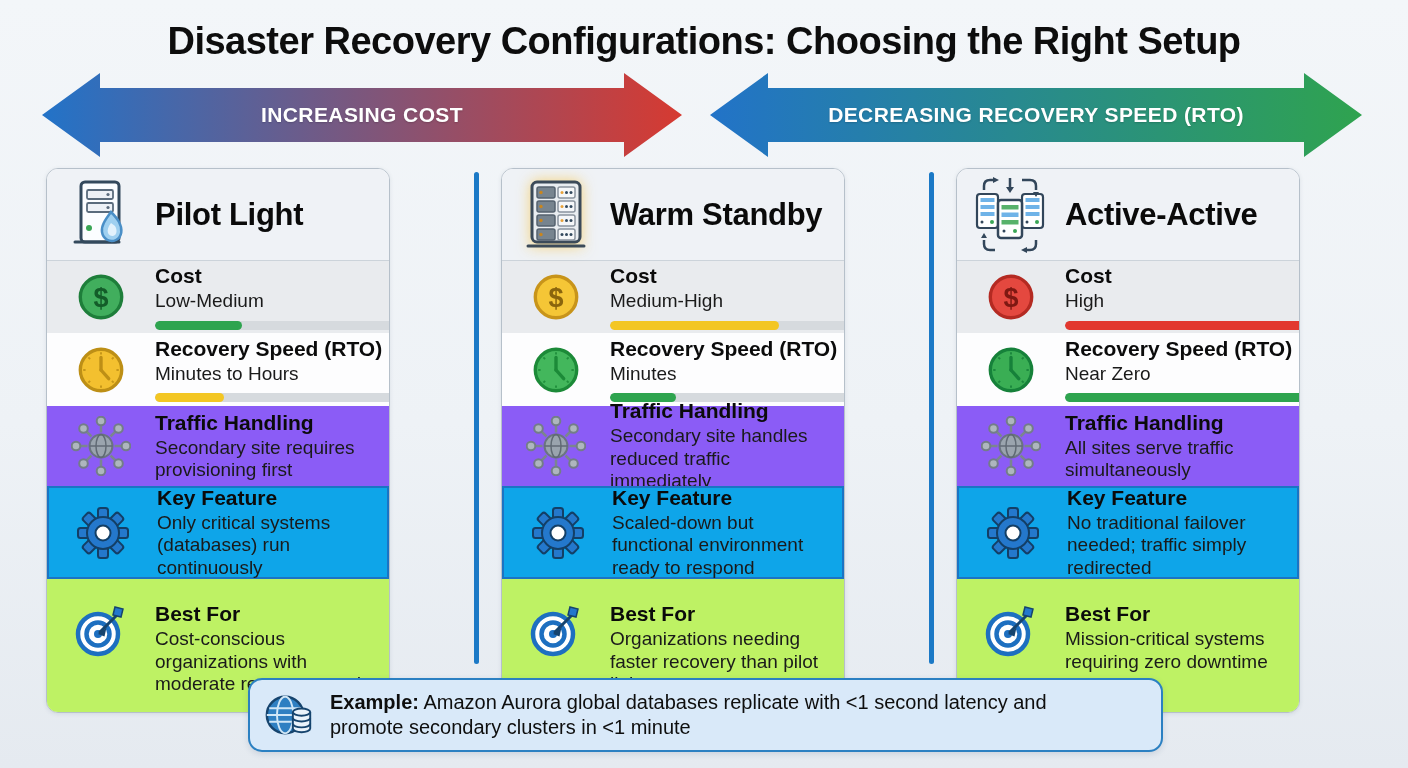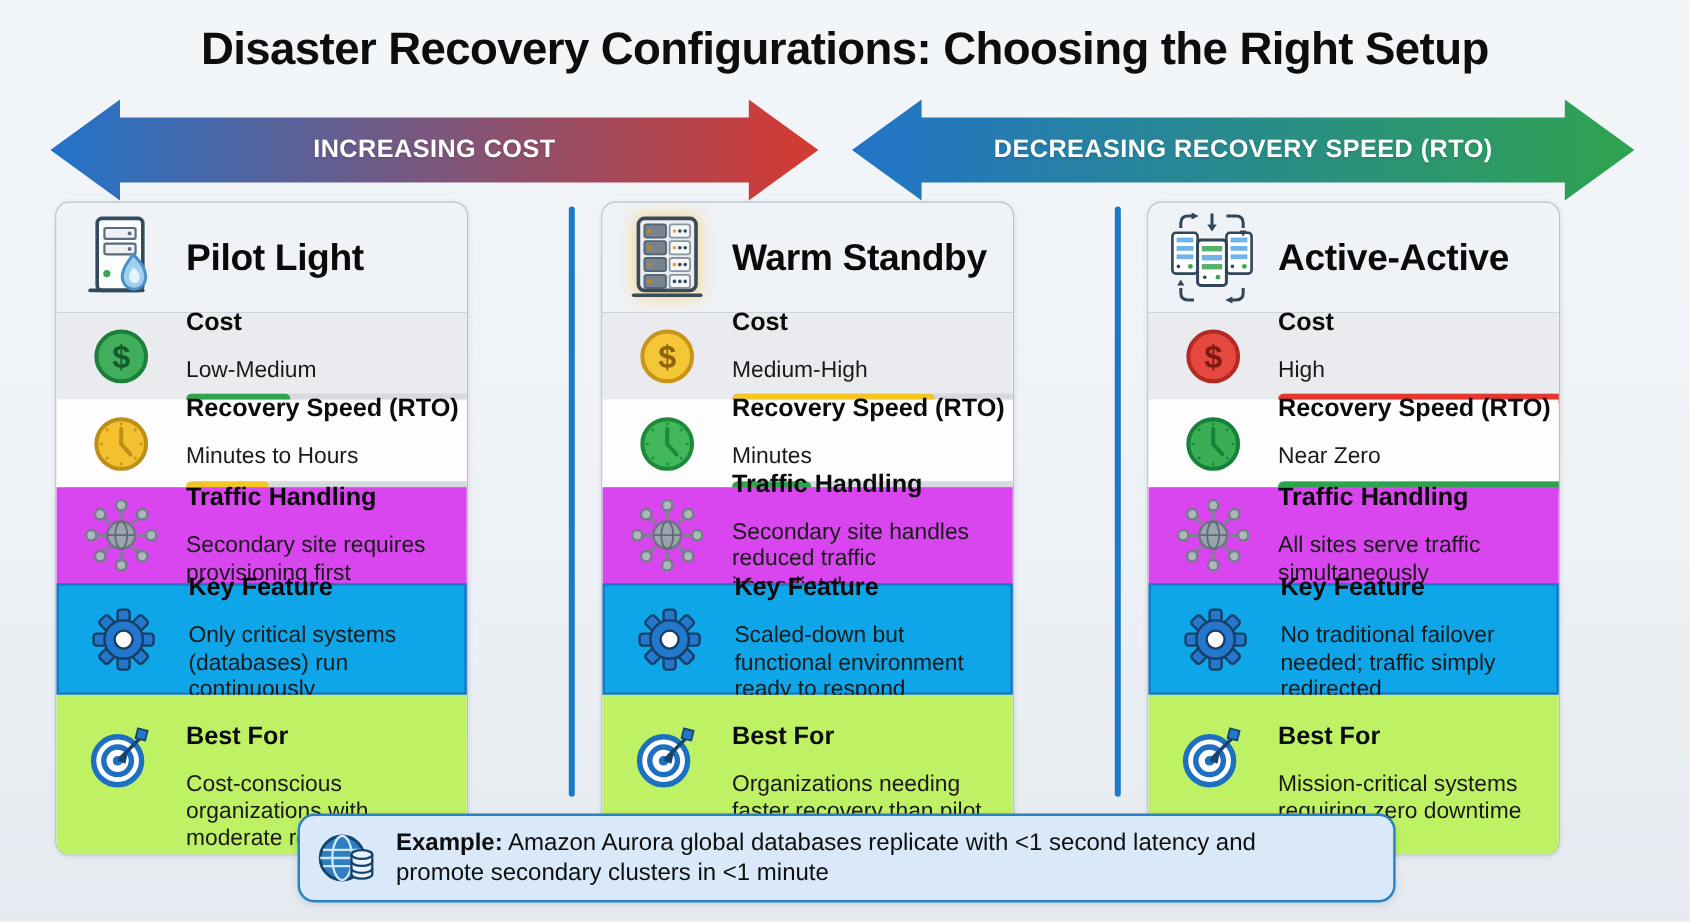--- a/index.html
+++ b/index.html
@@ -4,21 +4,21 @@
 <style>
   html,body{margin:0;padding:0;}
   body{
     width:1408px;height:768px;position:relative;overflow:hidden;
     font-family:"Liberation Sans",sans-serif;
     background:linear-gradient(180deg,#f3f6f9 0%,#eef2f6 55%,#e5eaf0 100%);
   }
   .title{position:absolute;top:20px;left:0;width:100%;text-align:center;
     font-size:38px;font-weight:800;color:#0d0d0d;letter-spacing:-.5px;margin:0;}
   
-  .arrow{position:absolute;top:83px;height:84px;}
+  .arrow{position:absolute;top:73px;height:84px;}
   .arrow svg{position:absolute;left:0;top:0;}
   .arrow-label{position:absolute;left:0;top:0;width:100%;height:100%;
     display:flex;align-items:center;justify-content:center;color:#fff;
     font-weight:700;font-size:21px;letter-spacing:.4px;z-index:1;
     text-shadow:0 1px 2px rgba(0,0,0,.18);}
   #arrow-cost{left:42px;width:640px;}
   #arrow-speed{left:710px;width:652px;}
   
   .card{position:absolute;top:168px;width:344px;height:545px;background:#fff;
     border:1.5px solid #b6c0ca;border-radius:12px;box-sizing:border-box;
@@ -27,26 +27,26 @@
   #card-0{left:46px}#card-1{left:501px}#card-2{left:956px}
   .card-header{height:92px;flex:0 0 auto;display:flex;align-items:center;gap:14px;
     padding-left:12px;background:#eff2f6;border-bottom:1px solid #ccd3da;box-sizing:border-box;}
   .hicon{width:82px;height:82px;display:flex;align-items:center;justify-content:center;flex:0 0 auto;}
   .glow svg{filter:drop-shadow(0 0 7px rgba(246,205,100,.85));}
   .card-title{font-size:31px;font-weight:800;color:#0a0a0a;margin:0;letter-spacing:-.3px;}
   .row{display:flex;align-items:center;box-sizing:border-box;}
   .row-icon{width:108px;flex:0 0 auto;display:flex;align-items:center;justify-content:center;}
   .row-text{flex:1;padding-right:12px;}
   .row-label{font-size:21px;font-weight:800;color:#0b0b0b;line-height:1.1;}
-  .row-value{font-size:19px;color:#1a1a1a;line-height:1.18;margin-top:18px;}
+  .row-value{font-size:19px;color:#1a1a1a;line-height:1.18;margin-top:3px;}
   .bar-track{margin-top:8px;width:264px;height:9px;border-radius:5px;background:#d6dade;overflow:hidden;}
   .bar-fill{height:100%;border-radius:5px;}
   .row-cost{height:72px;background:#e9ebee;}
   .row-recovery{height:73px;background:#fdfdfe;}
-  .row-traffic{height:80px;background:#d946ef;}
+  .row-traffic{height:80px;background:#8b5cf6;}
   .row-key{height:93px;background:#0ea5e9;border:2px solid #1b74c4;}
   .row-best{flex:1;background:#bef264;align-items:flex-start;padding-top:23px;}
   .row-best .row-icon{margin-top:1px;}
   .coin-sym{font-size:28px;font-weight:bold;text-anchor:middle;font-family:"Liberation Sans",sans-serif;}
   
   .divider{position:absolute;top:172px;width:5px;height:492px;border-radius:3px;background:#1b79c6;}
   #divider-0{left:474px}#divider-1{left:929px}
   
   .example{position:absolute;left:248px;top:678px;width:915px;height:74px;box-sizing:border-box;
     background:#d9e9f9;border:2.5px solid #2b80c2;border-radius:14px;display:flex;align-items:center;

